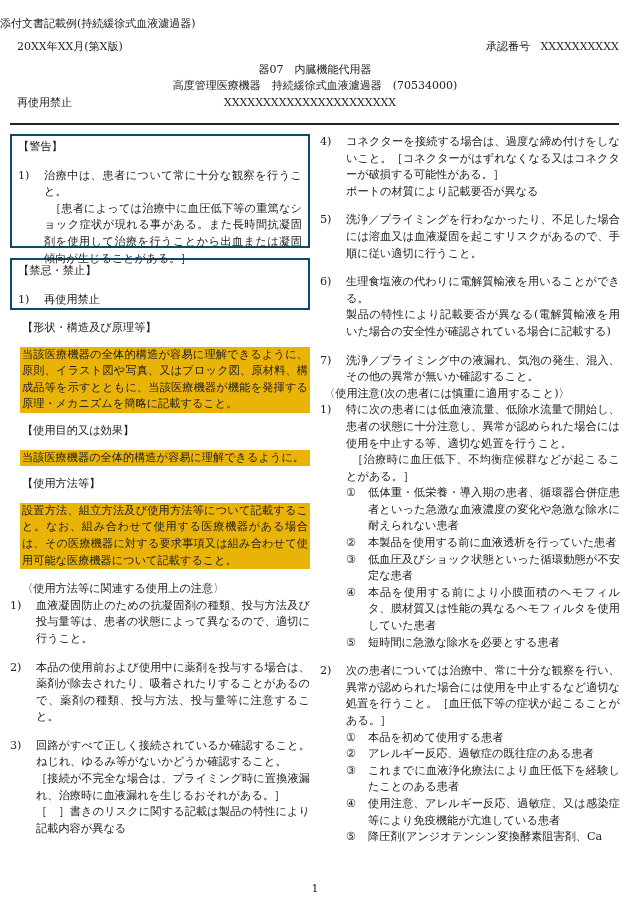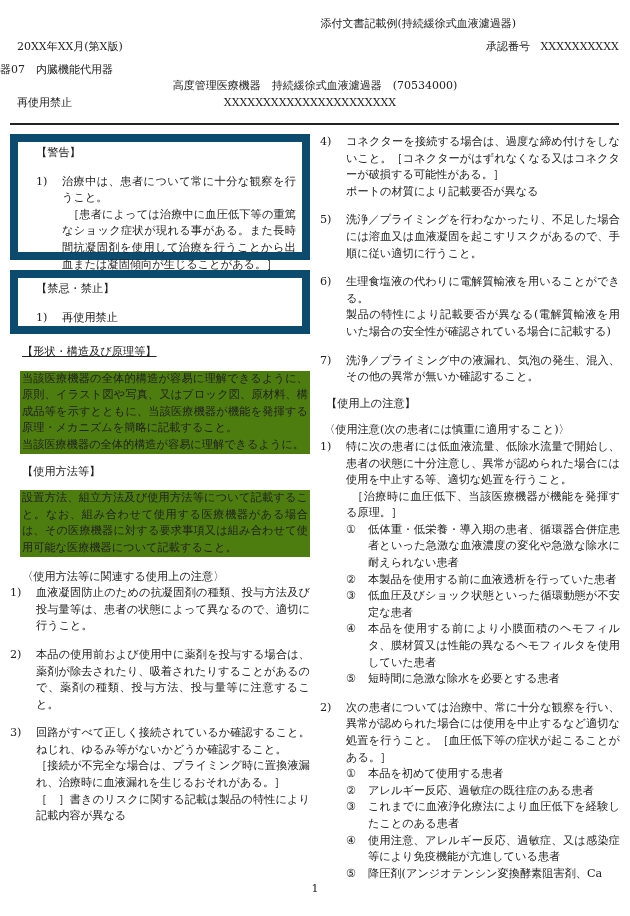--- a/index.html
+++ b/index.html
@@ -4,65 +4,66 @@
 <style>
   html, body { margin:0; padding:0; background:#ffffff; }
   body { width:630px; height:916px; position:relative; overflow:hidden;
          font-family: "DejaVu Serif", "Liberation Serif", serif; color:#222; font-size:11px; }
   .abs { position:absolute; white-space:nowrap; }
   .hdr { font-size:11px; line-height:14px; }
   .rule { position:absolute; left:10px; width:609px; height:2px; background:#222; top:123px; }
   .col { position:absolute; top:134px; font-size:11.2px; line-height:16.6px; }
   .col.left { left:10px; width:300px; }
   .col.right { left:320px; width:300px; }
-  .box { border:8px solid #0c4a6e; padding:3px 6px 3px 18px; margin-bottom:10px; }
+  .box { border:2px solid #0c4a6e; padding:3px 6px 3px 6px; margin-bottom:10px; }
   .box .title { margin-bottom:12px; }
   .item { display:flex; }
   .num { flex:0 0 26px; }
   .txt { flex:1; text-align:justify; }
   .sec { margin:10px 0 10px 12px; }
-  .hl { background:#4d7c0f; margin-left:10px; padding:0 2px; text-align:justify; }
+  .hl { background:#eab308; margin-left:10px; padding:0 2px; text-align:justify; }
   .sub { margin:14px 0 0 12px; }
   .gap { height:12px; }
   .circ { display:flex; }
   .circ .cn { flex:0 0 22px; }
   .circ .ct { flex:1; text-align:justify; }
   .indent { padding-left:6px; }
 </style>
 </head>
 <body>
 
-<div class="abs hdr" style="left:0;width:516px;text-align:right;top:17px;">添付文書記載例(持続緩徐式血液濾過器)</div>
+<div class="abs hdr" style="left:0;width:516px;text-align:left;top:17px;">添付文書記載例(持続緩徐式血液濾過器)</div>
 <div class="abs hdr" style="left:17px;top:40px;">20XX年XX月(第X版)</div>
 <div class="abs hdr" style="left:486px;top:40px;">
   <span>承認番号</span>&nbsp;&nbsp;&nbsp;<span>XXXXXXXXXX</span>
 </div>
-<div class="abs hdr" style="left:0;width:630px;text-align:left;top:63px;">器07　内臓機能代用器</div>
+<div class="abs hdr" style="left:0;width:630px;text-align:center;top:63px;">器07　内臓機能代用器</div>
 <div class="abs hdr" style="left:0;width:630px;text-align:center;top:79px;">高度管理医療機器　持続緩徐式血液濾過器　(70534000)</div>
 <div class="abs hdr" style="left:17px;top:96px;">再使用禁止</div>
 <div class="abs hdr" style="left:0;width:620px;text-align:center;top:96px;">XXXXXXXXXXXXXXXXXXXXXX</div>
 <div class="rule"></div>
 
 <div class="col left">
   <div class="box" style="height:104px;">
     <div class="title">【警告】</div>
     <div class="item">
       <span class="num">1)</span>
       <span class="txt"><span>治療中は、患者について常に十分な観察を行うこと。</span><br><span class="indent">［患者によっては治療中に血圧低下等の重篤なショック症状が現れる事がある。また長時間抗凝固剤を使用して治療を行うことから出血または凝固傾向が生じることがある。］</span></span>
     </div>
   </div>
   <div class="box" style="height:42px;">
     <div class="title">【禁忌・禁止】</div>
     <div class="item">
       <span class="num">1)</span>
       <span class="txt">再使用禁止</span>
     </div>
   </div>
-  <div class="sec" style="margin-top:8px;text-decoration:underline;">【形状・構造及び原理等】</div>
+  <div class="sec" style="margin-top:8px;">【形状・構造及び原理等】</div>
   <div class="hl">当該医療機器の全体的構造が容易に理解できるように、原則、イラスト図や写真、又はブロック図、原材料、構成品等を示すとともに、当該医療機器が機能を発揮する原理・メカニズムを簡略に記載すること。</div>
+  <div class="sec">【使用目的又は効果】</div>
   <div class="hl">当該医療機器の全体的構造が容易に理解できるように。</div>
   <div class="sec">【使用方法等】</div>
   <div class="hl">設置方法、組立方法及び使用方法等について記載すること。なお、組み合わせて使用する医療機器がある場合は、その医療機器に対する要求事項又は組み合わせて使用可能な医療機器について記載すること。</div>
   <div class="sub" style="margin-top:12px;">〈使用方法等に関連する使用上の注意〉</div>
   <div class="item">
     <span class="num">1)</span>
     <span class="txt">血液凝固防止のための抗凝固剤の種類、投与方法及び投与量等は、患者の状態によって異なるので、適切に行うこと。</span>
   </div>
   <div class="gap"></div>
   <div class="item">
@@ -89,25 +90,24 @@
   <div class="gap"></div>
   <div class="item">
     <span class="num">6)</span>
     <span class="txt"><span>生理食塩液の代わりに電解質輸液を用いることができる。</span><br><span>製品の特性により記載要否が異なる(電解質輸液を用いた場合の安全性が確認されている場合に記載する)</span></span>
   </div>
   <div class="gap"></div>
   <div class="item">
     <span class="num">7)</span>
     <span class="txt">洗浄／プライミング中の液漏れ、気泡の発生、混入、その他の異常が無いか確認すること。</span>
   </div>
-  <div class="sec" style="margin-left:6px;">【使用上の注意】</div>
   <div style="margin-left:4px;">〈使用注意(次の患者には慎重に適用すること)〉</div>
   <div class="item">
     <span class="num">1)</span>
-    <span class="txt"><span>特に次の患者には低血液流量、低除水流量で開始し、患者の状態に十分注意し、異常が認められた場合には使用を中止する等、適切な処置を行うこと。</span><br><span class="indent">［治療時に血圧低下、当該医療機器が機能を発揮する原理。］</span>
+    <span class="txt"><span>特に次の患者には低血液流量、低除水流量で開始し、患者の状態に十分注意し、異常が認められた場合には使用を中止する等、適切な処置を行うこと。</span><br><span class="indent">［治療時に血圧低下、不均衡症候群などが起こることがある。］</span>
       <div class="circ">
           <span class="cn">①</span>
           <span class="ct">低体重・低栄養・導入期の患者、循環器合併症患者といった急激な血液濃度の変化や急激な除水に耐えられない患者</span>
         </div>
       <div class="circ">
           <span class="cn">②</span>
           <span class="ct">本製品を使用する前に血液透析を行っていた患者</span>
         </div>
       <div class="circ">
           <span class="cn">③</span>

